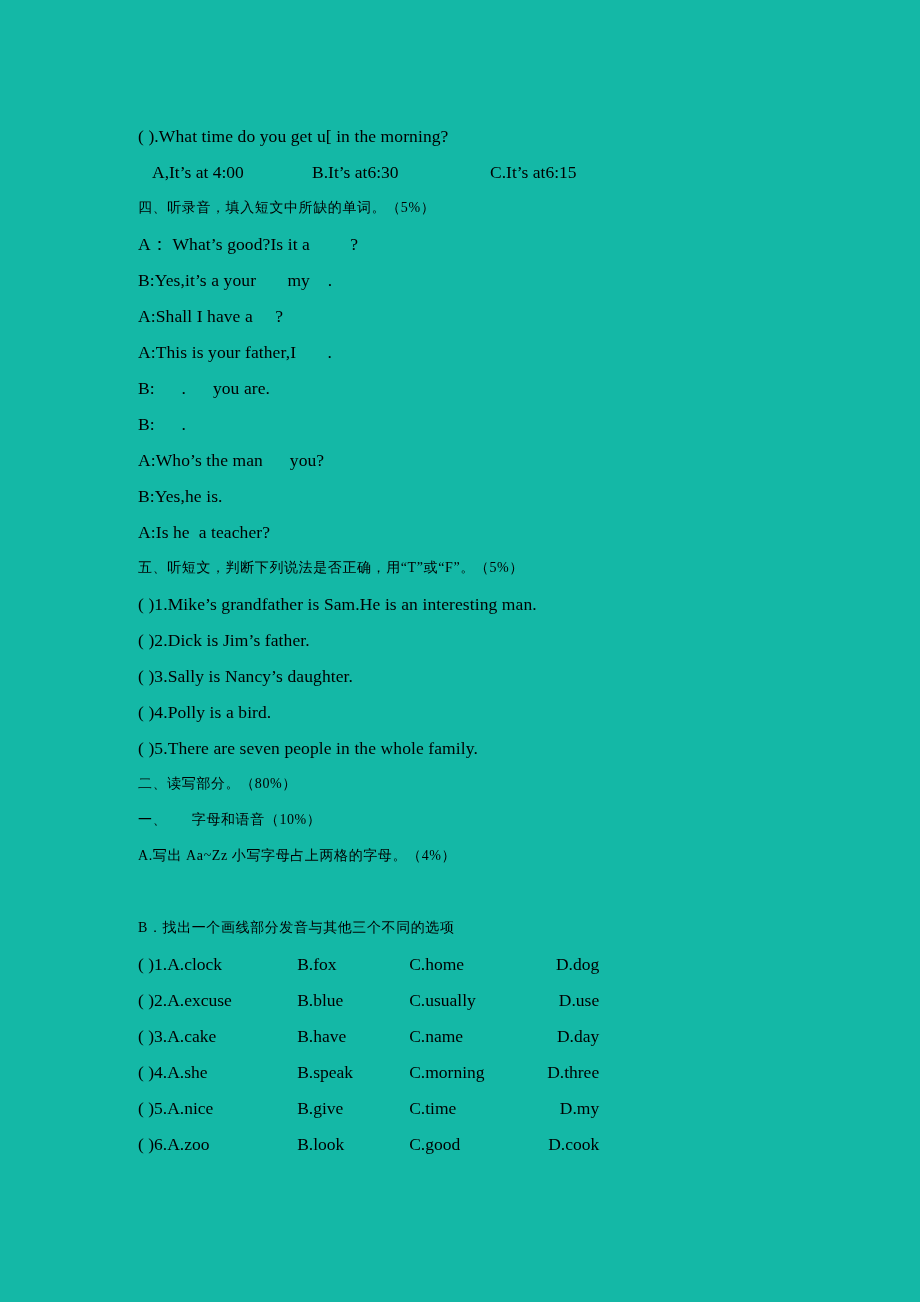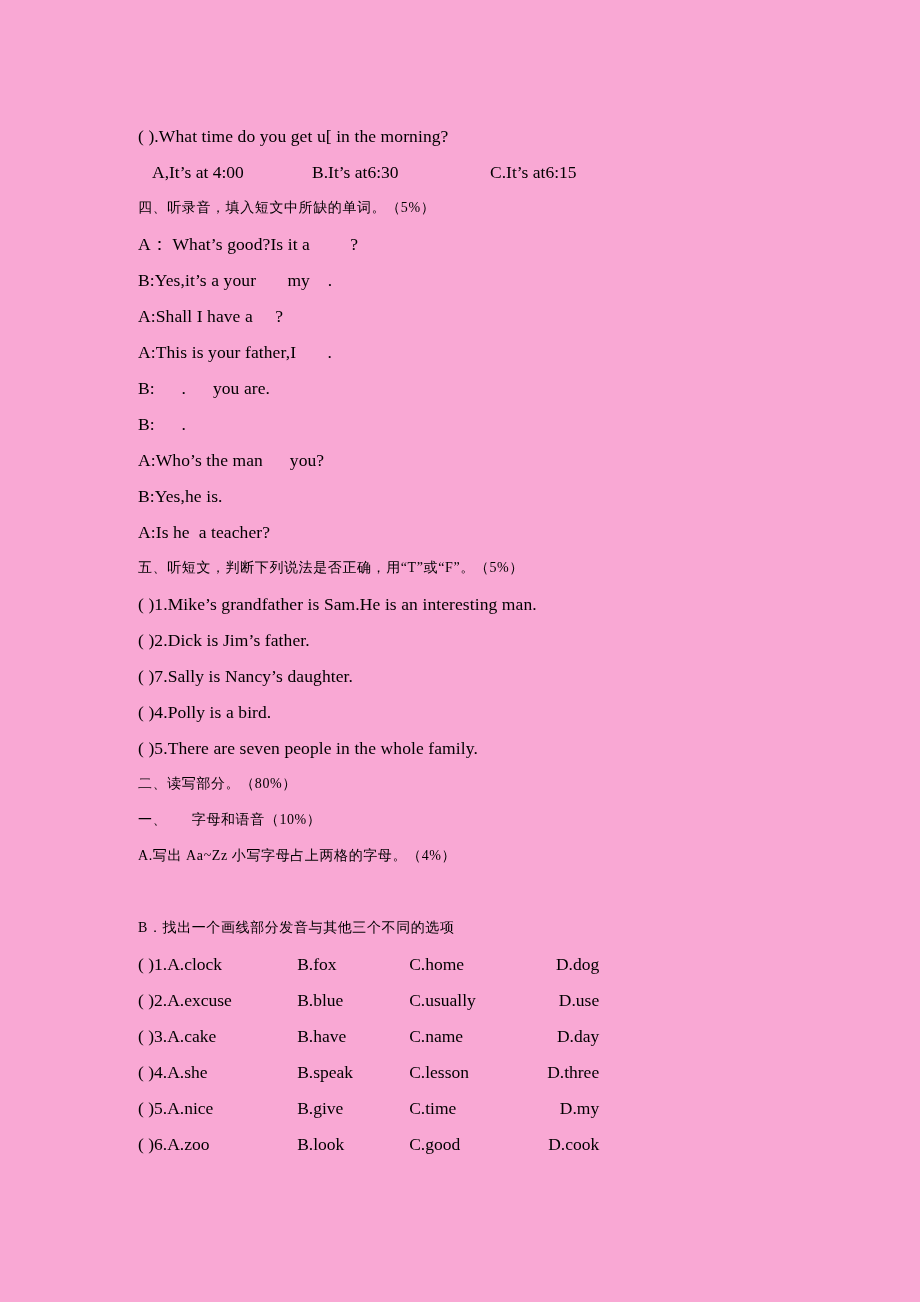--- a/index.html
+++ b/index.html
@@ -12,21 +12,21 @@
     width: 920px;
     height: 1302px;
     font-family: "Liberation Serif", "DejaVu Serif", serif;
     color: #000000;
     -webkit-font-smoothing: antialiased;
   }
   .page {
     position: relative;
     width: 920px;
     height: 1302px;
-    background: #f9a8d4;
+    background: #14b8a6;
     box-sizing: border-box;
     padding: 118px 0 0 138px;
   }
   .doc-body {
     width: 640px;
   }
   
   .line {
     font-size: 17.5px;
     line-height: 36px;
@@ -95,21 +95,21 @@
       <div class="line">A:Who’s the man      you?</div>
       <div class="line">B:Yes,he is.</div>
       <div class="line">A:Is he  a teacher?</div>
     </div>
 
     <div class="line cn">五、听短文，判断下列说法是否正确，用“T”或“F”。（5%）</div>
 
     <div>
       <div class="line">( )1.Mike’s grandfather is Sam.He is an interesting man.</div>
       <div class="line">( )2.Dick is Jim’s father.</div>
-      <div class="line">( )7.Sally is Nancy’s daughter.</div>
+      <div class="line">( )3.Sally is Nancy’s daughter.</div>
       <div class="line">( )4.Polly is a bird.</div>
       <div class="line">( )5.There are seven people in the whole family.</div>
     </div>
 
     <div class="line cn">二、读写部分。（80%）</div>
     <div class="line cn">一、      字母和语音（10%）</div>
     <div class="line cn">A.写出 Aa~Zz 小写字母占上两格的字母。（4%）</div>
 
     <div class="line blank-line"></div>
 
@@ -134,21 +134,21 @@
         <span class="stem">( )3.</span>
         <span class="opt w-a">A.cake</span>
         <span class="opt w-b">B.have</span>
         <span class="opt w-c">C.name</span>
         <span class="opt w-d">D.day</span>
       </div>
       <div class="optrow">
         <span class="stem">( )4.</span>
         <span class="opt w-a">A.she</span>
         <span class="opt w-b">B.speak</span>
-        <span class="opt w-c">C.lesson</span>
+        <span class="opt w-c">C.morning</span>
         <span class="opt w-d">D.three</span>
       </div>
       <div class="optrow">
         <span class="stem">( )5.</span>
         <span class="opt w-a">A.nice</span>
         <span class="opt w-b">B.give</span>
         <span class="opt w-c">C.time</span>
         <span class="opt w-d">D.my</span>
       </div>
       <div class="optrow">

